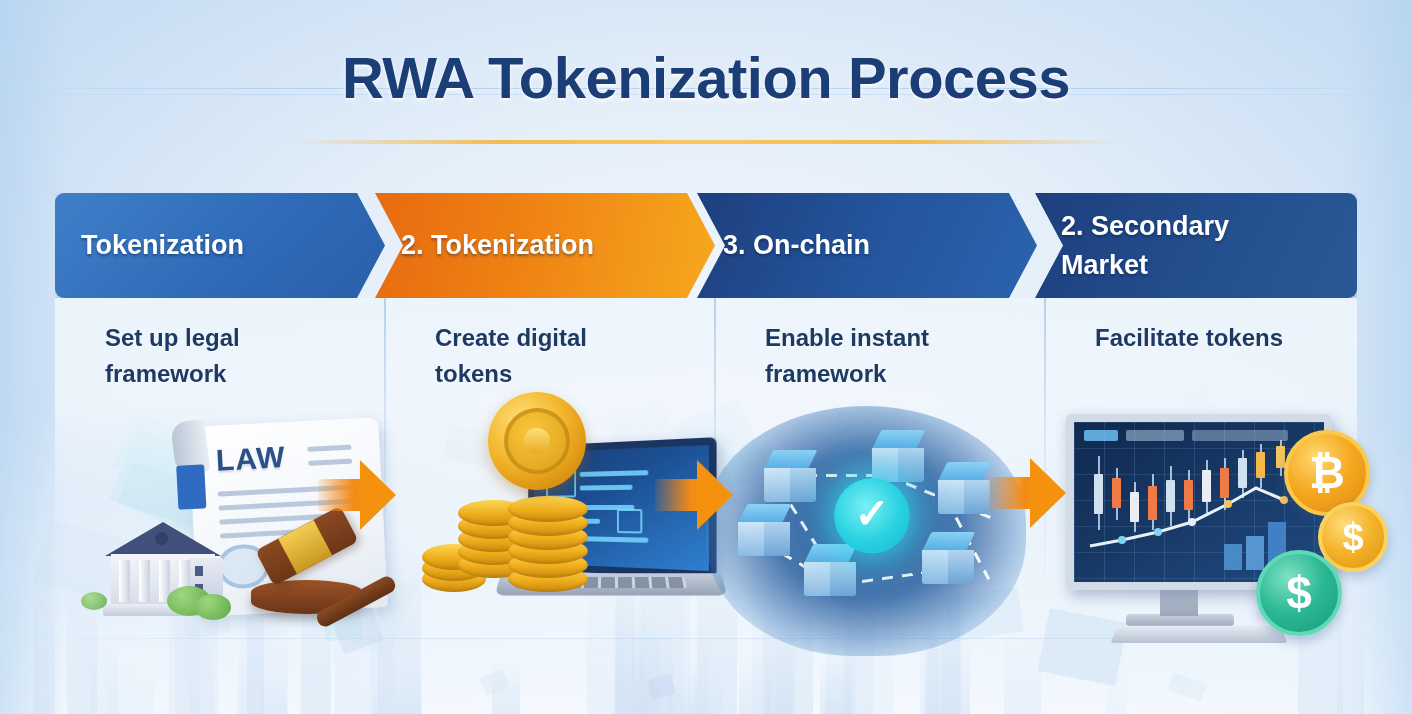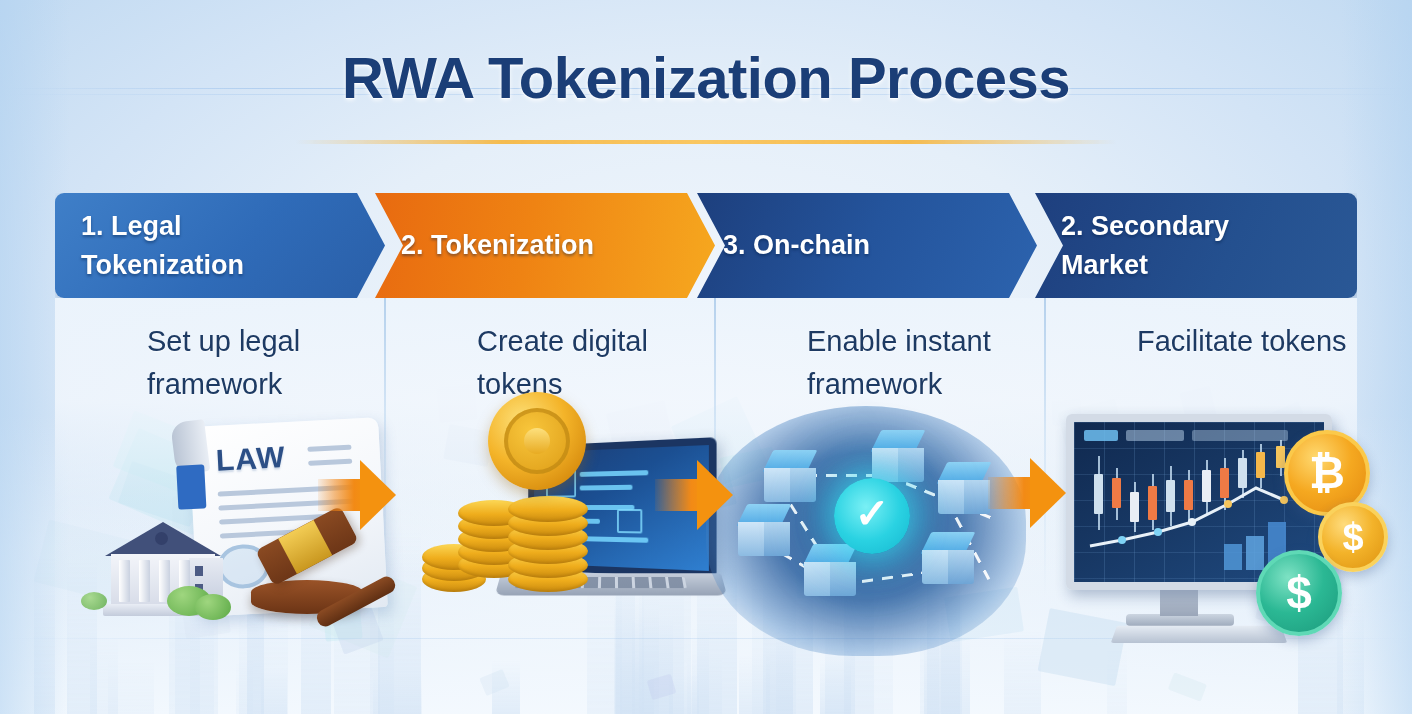--- a/index.html
+++ b/index.html
@@ -112,26 +112,25 @@
   .p3 { left: 660px; width: 330px; }
   .p4 { left: 990px; width: 312px; }
 
   .panel-divider {
     position: absolute; top: 0; width: 2px; height: 300px;
     background: linear-gradient(to bottom, rgba(172,203,234,.85) 0%, rgba(186,214,240,.45) 45%, rgba(200,222,244,0) 100%);
   }
 
   .desc {
     color: #1d3a63;
-    font-size: 29px;
-    font-weight: 400;
+    font-size: 24px;
+    font-weight: 700;
     line-height: 1.48;
     max-width: 220px;
     text-shadow: 0 1px 2px rgba(255,255,255,.75);
-    margin-left: 42px;
   }
 
   
   .arrow { position: absolute; height: 70px; }
   .arrow-body {
     position: absolute; left: 0; top: 19px; height: 32px; width: 48px;
     background: linear-gradient(to right, rgba(240,130,20,.10) 0%, rgba(242,133,21,.55) 35%, #f28a16 75%, #f4920f 100%);
   }
   .arrow-head {
     position: absolute; left: 42px; top: 0; width: 0; height: 0;
@@ -442,21 +441,20 @@
     </div>
 
   <div class="title-wrap">
     <div class="title">RWA Tokenization Process</div>
   </div>
   <div class="title-underline"></div>
 
   <div class="steps">
     <div class="step-head chev s1">
       <div>
-        <span class="lbl">1. Legal</span>
         <span class="lbl">Tokenization</span>
       </div>
     </div>
     <div class="step-head chev-in s2">
       <div>
         <span class="lbl">2. Tokenization</span>
       </div>
     </div>
     <div class="step-head chev-in s3">
       <div>

